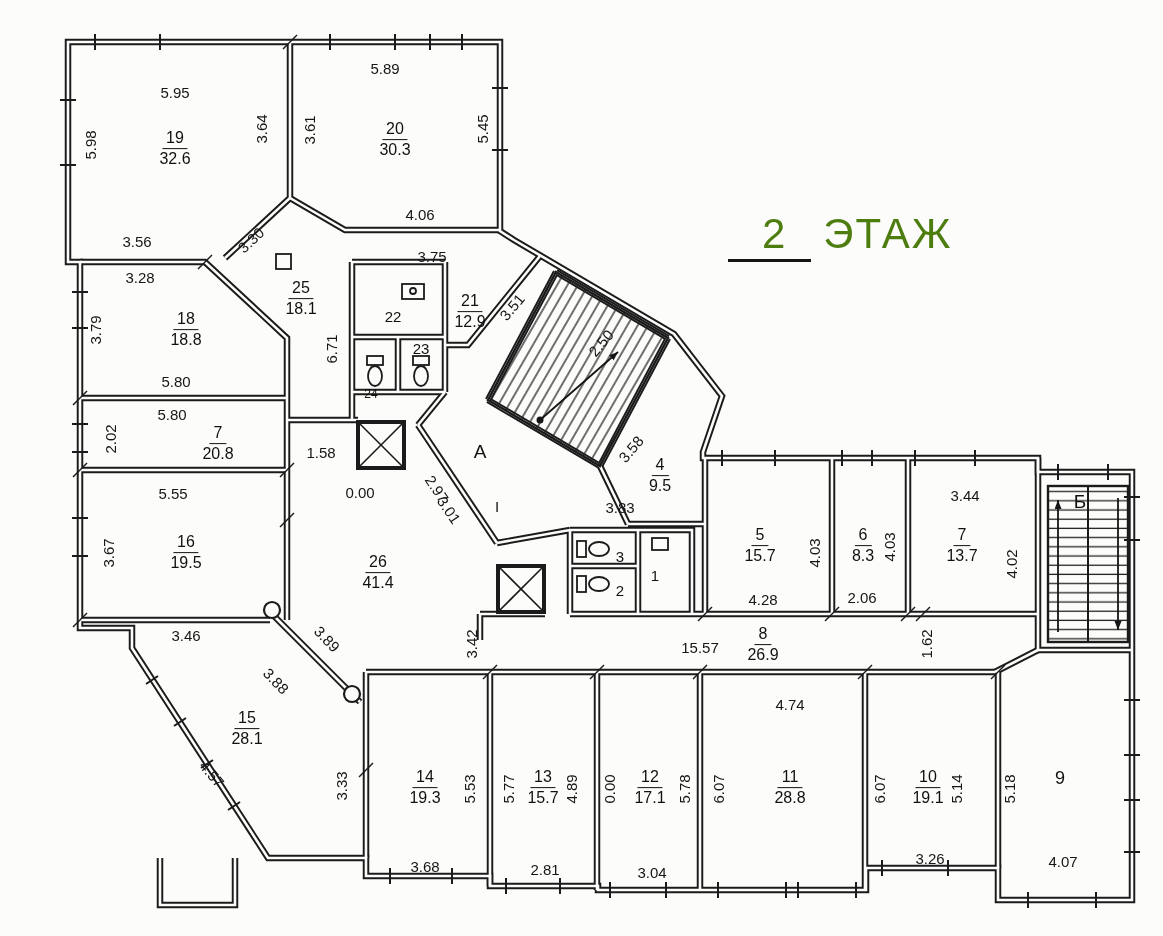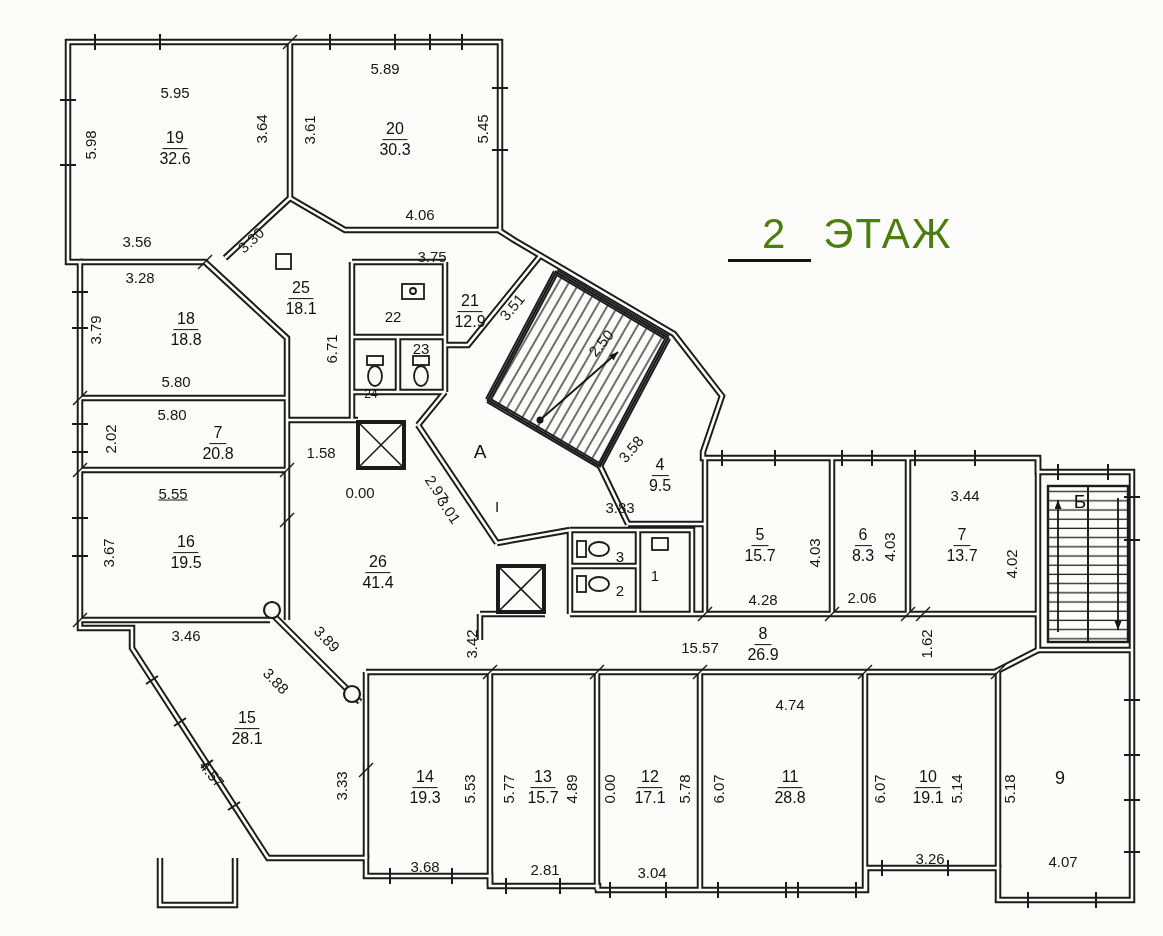--- a/index.html
+++ b/index.html
@@ -265,21 +265,21 @@
       <div class="dim-label" style="left: 176px; top: 381px; transform: translate(-50%, -50%) rotate(0deg);">5.80</div>
       <div class="dim-label" style="left: 172px; top: 414px; transform: translate(-50%, -50%) rotate(0deg);">5.80</div>
       <div class="dim-label" style="left: 110px; top: 439px; transform: translate(-50%, -50%) rotate(-90deg);">2.02</div>
       <div class="dim-label" style="left: 321px; top: 452px; transform: translate(-50%, -50%) rotate(0deg);">1.58</div>
       <div class="dim-label" style="left: 601px; top: 343px; transform: translate(-50%, -50%) rotate(-50deg);">2.50</div>
       <div class="dim-label" style="left: 631px; top: 449px; transform: translate(-50%, -50%) rotate(-50deg);">3.58</div>
       <div class="dim-label" style="left: 360px; top: 492px; transform: translate(-50%, -50%) rotate(0deg);">0.00</div>
       <div class="dim-label" style="left: 437px; top: 489px; transform: translate(-50%, -50%) rotate(56deg);">2.97</div>
       <div class="dim-label" style="left: 449px; top: 510px; transform: translate(-50%, -50%) rotate(56deg);">3.01</div>
       <div class="dim-label" style="left: 620px; top: 507px; transform: translate(-50%, -50%) rotate(0deg);">3.83</div>
-      <div class="dim-label" style="left: 173px; top: 493px; transform: translate(-50%, -50%) rotate(0deg); text-decoration: underline;">5.55</div>
+      <div class="dim-label" style="left: 173px; top: 493px; transform: translate(-50%, -50%) rotate(0deg);">5.55</div>
       <div class="dim-label" style="left: 108px; top: 553px; transform: translate(-50%, -50%) rotate(-90deg);">3.67</div>
       <div class="dim-label" style="left: 814px; top: 553px; transform: translate(-50%, -50%) rotate(-90deg);">4.03</div>
       <div class="dim-label" style="left: 889px; top: 547px; transform: translate(-50%, -50%) rotate(-90deg);">4.03</div>
       <div class="dim-label" style="left: 965px; top: 495px; transform: translate(-50%, -50%) rotate(0deg);">3.44</div>
       <div class="dim-label" style="left: 1011px; top: 564px; transform: translate(-50%, -50%) rotate(-90deg);">4.02</div>
       <div class="dim-label" style="left: 763px; top: 599px; transform: translate(-50%, -50%) rotate(0deg);">4.28</div>
       <div class="dim-label" style="left: 862px; top: 597px; transform: translate(-50%, -50%) rotate(0deg);">2.06</div>
       <div class="dim-label" style="left: 186px; top: 635px; transform: translate(-50%, -50%) rotate(0deg);">3.46</div>
       <div class="dim-label" style="left: 327px; top: 639px; transform: translate(-50%, -50%) rotate(46deg);">3.89</div>
       <div class="dim-label" style="left: 471px; top: 644px; transform: translate(-50%, -50%) rotate(-90deg);">3.42</div>

